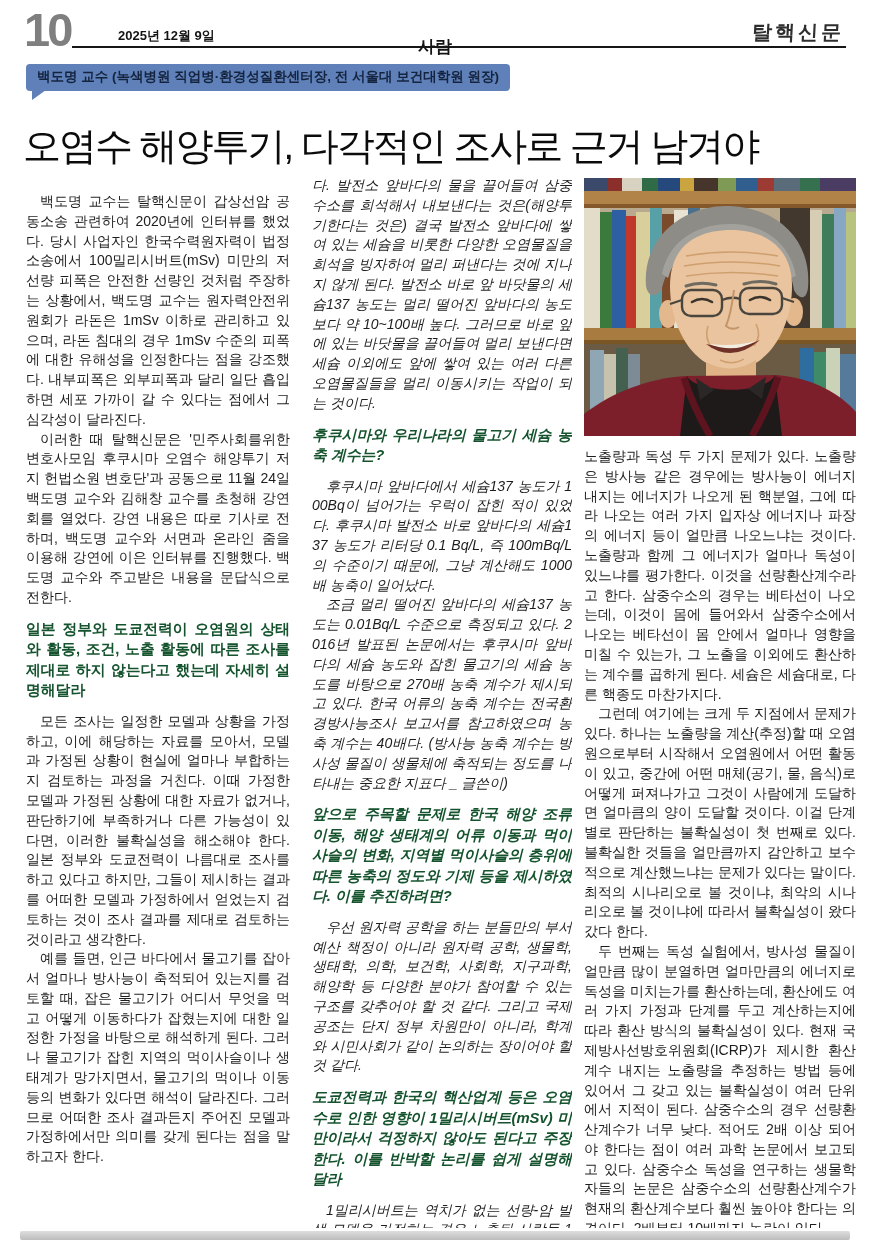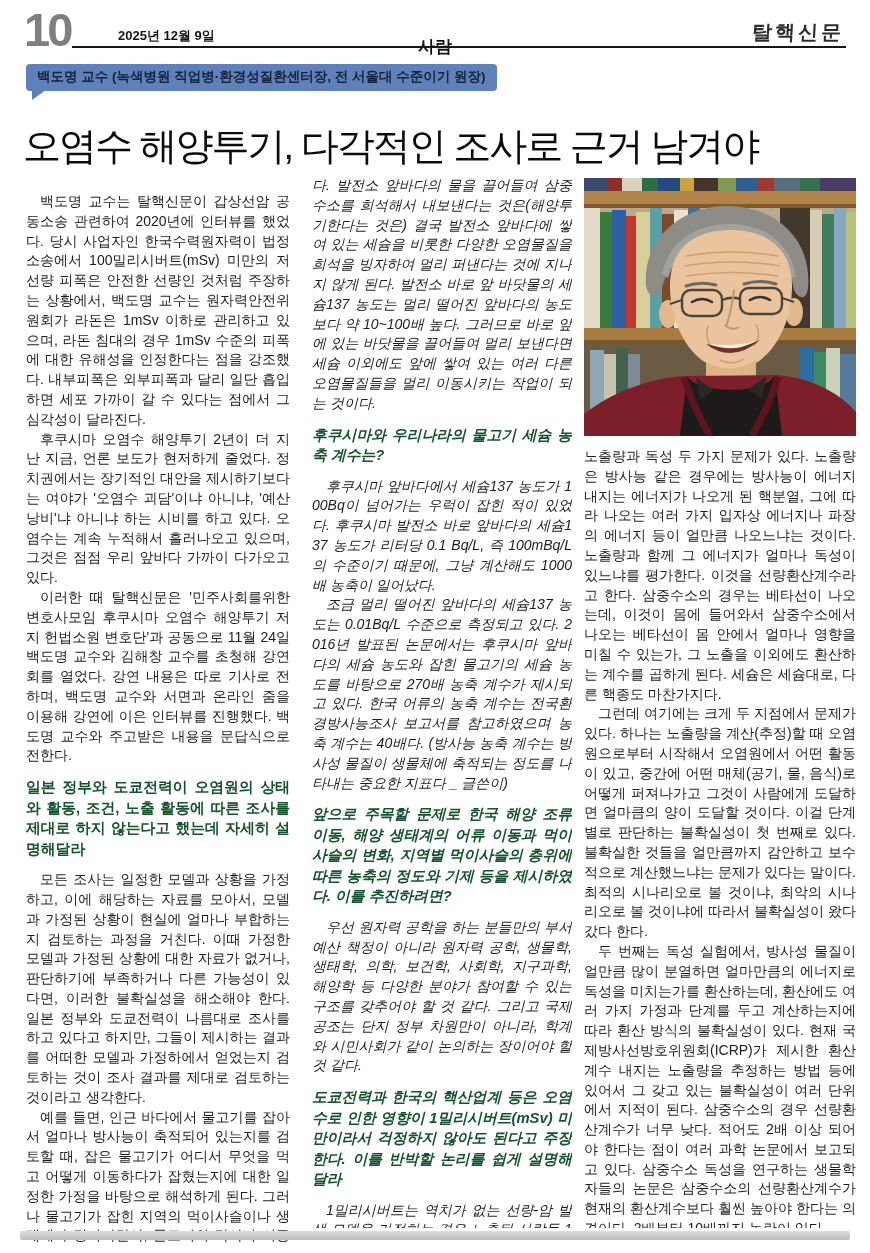--- a/index.html
+++ b/index.html
@@ -58,27 +58,26 @@
 <body>
 
 <div id="page">
 
   <div class="pagenum">10</div>
   <div class="edition-date">2025년 12월 9일</div>
   <div class="section-name">사람</div>
   <div class="masthead">탈핵신문</div>
   <div class="header-rule"></div>
 
-  <div class="kicker">백도명 교수 (녹색병원 직업병·환경성질환센터장, 전 서울대 수준이기 원장)</div>
+  <div class="kicker">백도명 교수 (녹색병원 직업병·환경성질환센터장, 전 서울대 보건대학원 원장)</div>
 
   <h1 class="headline">오염수 해양투기, 다각적인 조사로 근거 남겨야</h1>
 
   <div class="col col1">
     <p class="body-p indent">백도명 교수는 탈핵신문이 갑상선암 공동소송 관련하여 2020년에 인터뷰를 했었다. 당시 사업자인 한국수력원자력이 법정 소송에서 100밀리시버트(mSv) 미만의 저선량 피폭은 안전한 선량인 것처럼 주장하는 상황에서, 백도명 교수는 원자력안전위원회가 라돈은 1mSv 이하로 관리하고 있으며, 라돈 침대의 경우 1mSv 수준의 피폭에 대한 유해성을 인정한다는 점을 강조했다. 내부피폭은 외부피폭과 달리 일단 흡입하면 세포 가까이 갈 수 있다는 점에서 그 심각성이 달라진다.</p>
-    <p class="body-p indent">후쿠시마 오염수 해양투기 2년이 더 지난 지금, 언론 보도가 현저하게 줄었다. 정치권에서는 장기적인 대안을 제시하기보다는 여야가 '오염수 괴담'이냐 아니냐, '예산 낭비'냐 아니냐 하는 시비를 하고 있다. 오염수는 계속 누적해서 흘러나오고 있으며, 그것은 점점 우리 앞바다 가까이 다가오고 있다.</p>
     <p class="body-p indent">이러한 때 탈핵신문은 '민주사회를위한변호사모임 후쿠시마 오염수 해양투기 저지 헌법소원 변호단'과 공동으로 11월 24일 백도명 교수와 김해창 교수를 초청해 강연회를 열었다. 강연 내용은 따로 기사로 전하며, 백도명 교수와 서면과 온라인 줌을 이용해 강연에 이은 인터뷰를 진행했다. 백도명 교수와 주고받은 내용을 문답식으로 전한다.</p>
     <h3 class="qhead">일본 정부와 도쿄전력이 오염원의 상태와 활동, 조건, 노출 활동에 따른 조사를 제대로 하지 않는다고 했는데 자세히 설명해달라</h3>
     <p class="body-p indent">모든 조사는 일정한 모델과 상황을 가정하고, 이에 해당하는 자료를 모아서, 모델과 가정된 상황이 현실에 얼마나 부합하는지 검토하는 과정을 거친다. 이때 가정한 모델과 가정된 상황에 대한 자료가 없거나, 판단하기에 부족하거나 다른 가능성이 있다면, 이러한 불확실성을 해소해야 한다. 일본 정부와 도쿄전력이 나름대로 조사를 하고 있다고 하지만, 그들이 제시하는 결과를 어떠한 모델과 가정하에서 얻었는지 검토하는 것이 조사 결과를 제대로 검토하는 것이라고 생각한다.</p>
     <p class="body-p indent">예를 들면, 인근 바다에서 물고기를 잡아서 얼마나 방사능이 축적되어 있는지를 검토할 때, 잡은 물고기가 어디서 무엇을 먹고 어떻게 이동하다가 잡혔는지에 대한 일정한 가정을 바탕으로 해석하게 된다. 그러나 물고기가 잡힌 지역의 먹이사슬이나 생태계가 망가지면서, 물고기의 먹이나 이동 등의 변화가 있다면 해석이 달라진다. 그러므로 어떠한 조사 결과든지 주어진 모델과 가정하에서만 의미를 갖게 된다는 점을 말하고자 한다.</p>
 
   </div>
 
   <div class="col col2">
     <p class="body-p">다. 발전소 앞바다의 물을 끌어들여 삼중수소를 희석해서 내보낸다는 것은(해양투기한다는 것은) 결국 발전소 앞바다에 쌓여 있는 세슘을 비롯한 다양한 오염물질을 희석을 빙자하여 멀리 퍼낸다는 것에 지나지 않게 된다. 발전소 바로 앞 바닷물의 세슘137 농도는 멀리 떨어진 앞바다의 농도보다 약 10~100배 높다. 그러므로 바로 앞에 있는 바닷물을 끌어들여 멀리 보낸다면 세슘 이외에도 앞에 쌓여 있는 여러 다른 오염물질들을 멀리 이동시키는 작업이 되는 것이다.</p>
     <h3 class="qhead">후쿠시마와 우리나라의 물고기 세슘 농축 계수는?</h3>

